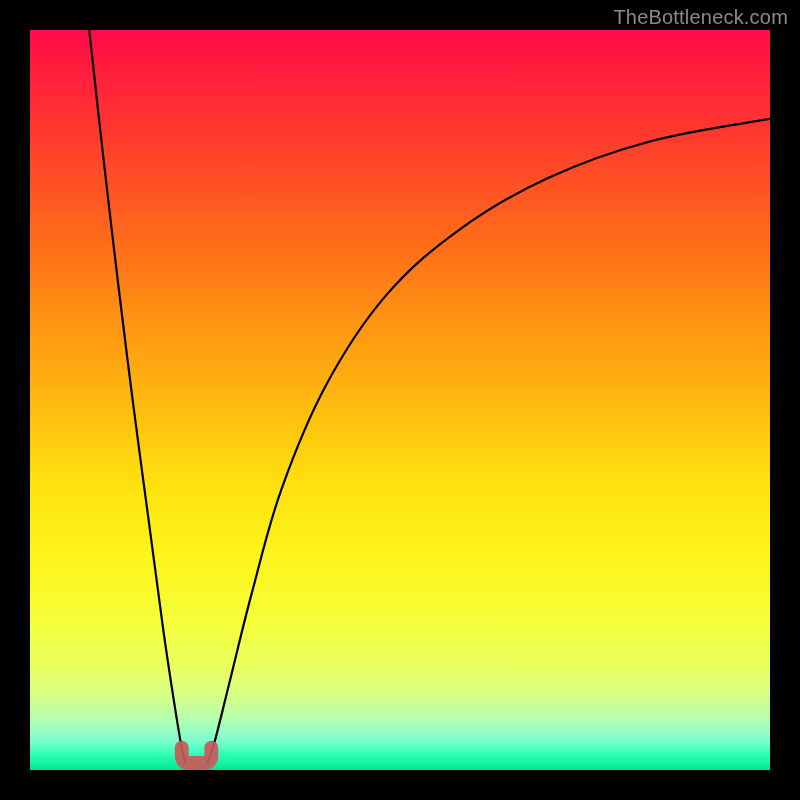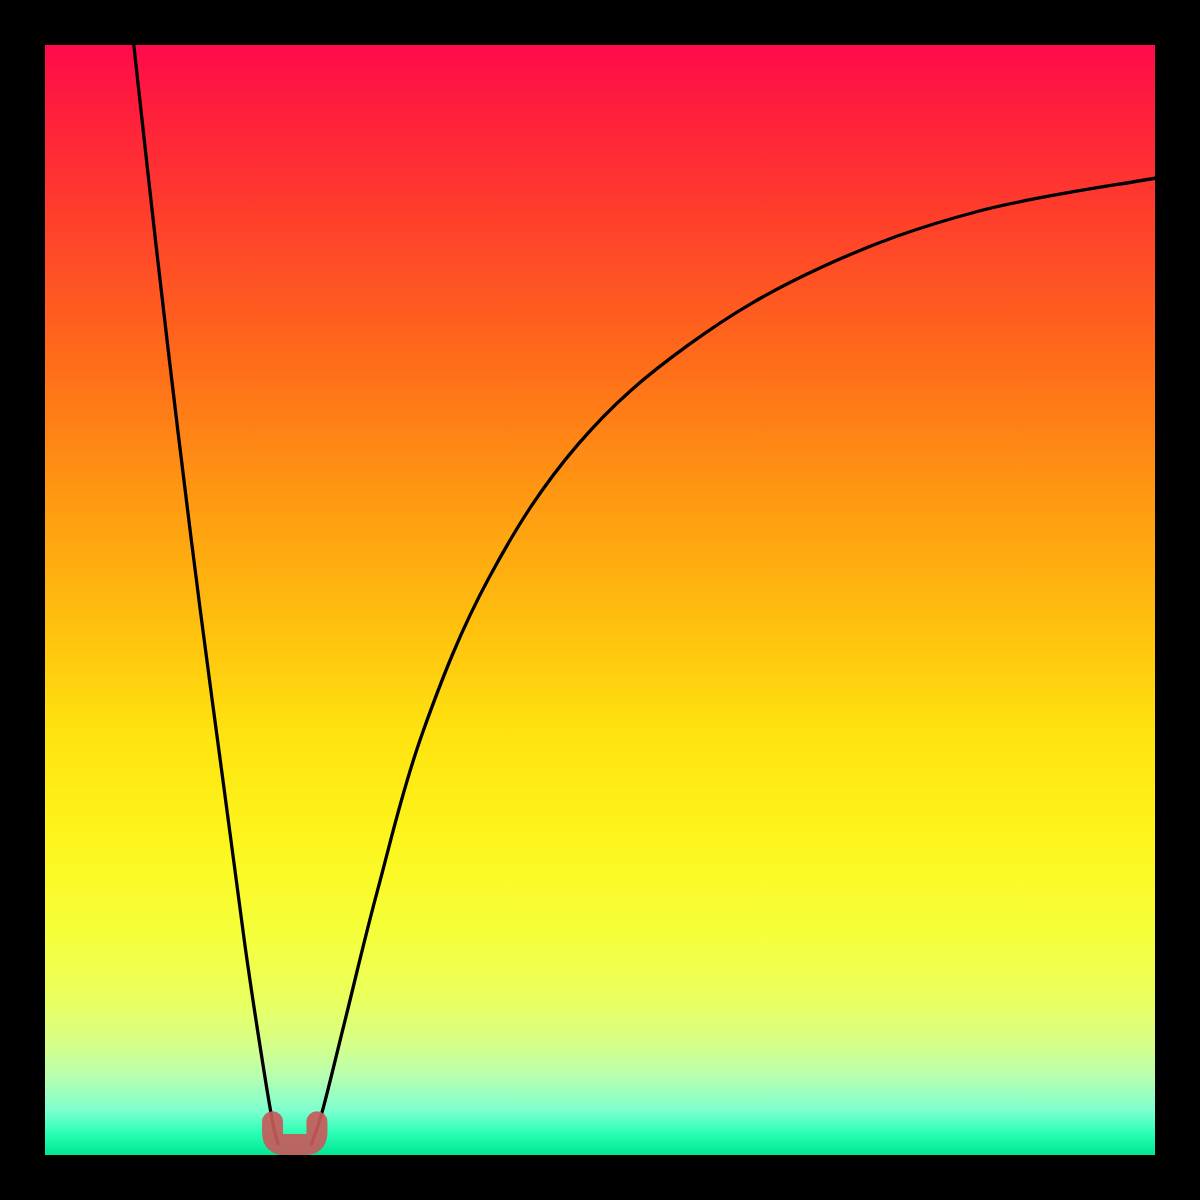--- a/index.html
+++ b/index.html
@@ -89,13 +89,14 @@
   <div class="plot-area">
     <div class="gradient"></div>
 
     <svg class="curves" viewBox="0 0 740 740" preserveAspectRatio="none">
       <path id="left-branch" class="curve-line" d="M 59.2 0 C 61.864000000000004 23.976000000000006, 68.672 86.58000000000004, 74 133.20000000000005 C 79.328 179.82000000000005, 83.472 215.044, 88.8 259 C 94.128 302.956, 98.272 336.10800000000006, 103.60000000000001 377.40000000000003 C 108.92800000000001 418.692, 113.072 448.44, 118.4 488.4 C 123.72800000000001 528.36, 128.53799999999998 566.1, 133.2 599.4 C 137.862 632.6999999999999, 140.97 652.088, 144.3 673.4 C 147.63000000000002 694.712, 149.702 707.1439999999999, 151.7 717.8 C 153.69799999999998 728.456, 154.734 729.936, 155.4 732.6"></path>
       <path id="right-branch" class="curve-line" d="M 177.6 732.6 C 178.932 728.604, 181.004 725.052, 185 710.4 C 188.996 695.7479999999999, 193.14000000000001 677.84, 199.8 651.2 C 206.46 624.5600000000001, 212.676 597.0319999999999, 222 562.4 C 231.324 527.768, 238.28000000000003 496.096, 251.60000000000002 458.8 C 264.92 421.504, 277.35200000000003 389.832, 296 355.2 C 314.64799999999997 320.568, 331.224 294.37199999999996, 355.2 266.4 C 379.176 238.428, 399.89599999999996 221.11200000000005, 429.2 199.80000000000007 C 458.504 178.48800000000008, 483.368 163.984, 518 148 C 552.6320000000001 132.016, 581.64 121.656, 621.6 111 C 661.5600000000001 100.344, 718.688 92.79599999999996, 740 88.79999999999995"></path>
       <path id="knot" class="knot" d="M 151.7 717.8 L 151.7 725 Q 151.7 733 159.7 733 L 173.29999999999998 733 Q 181.29999999999998 733 181.29999999999998 725 L 181.29999999999998 717.8"></path>
     </svg>
   </div>
 
+  <div class="watermark">TheBottleneck.com</div>
 </div>
 
 </body></html>

